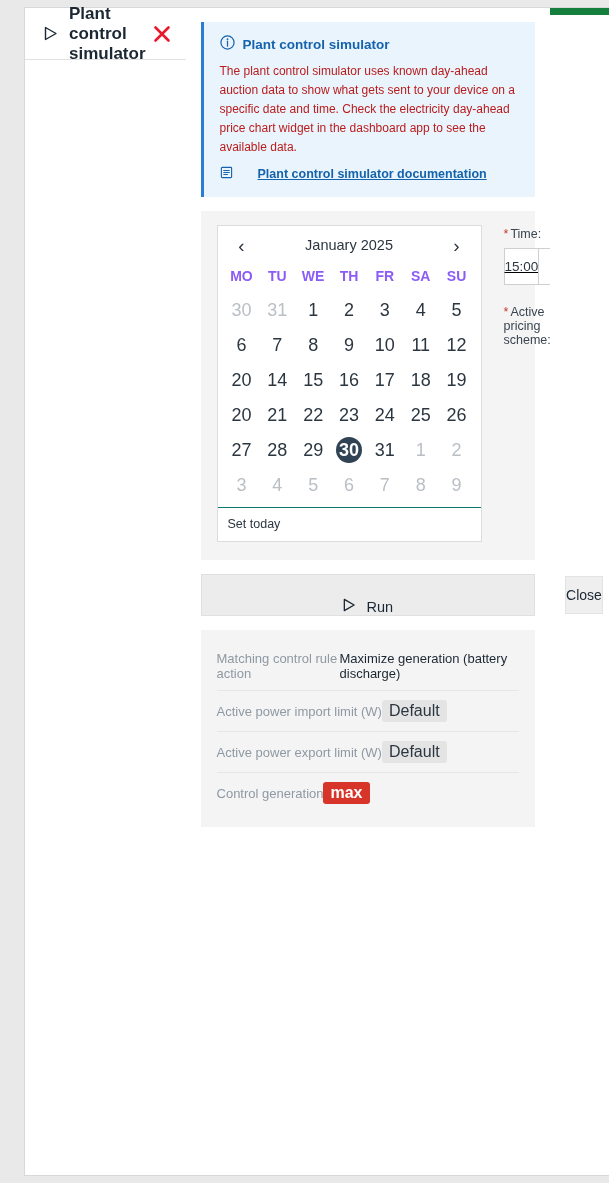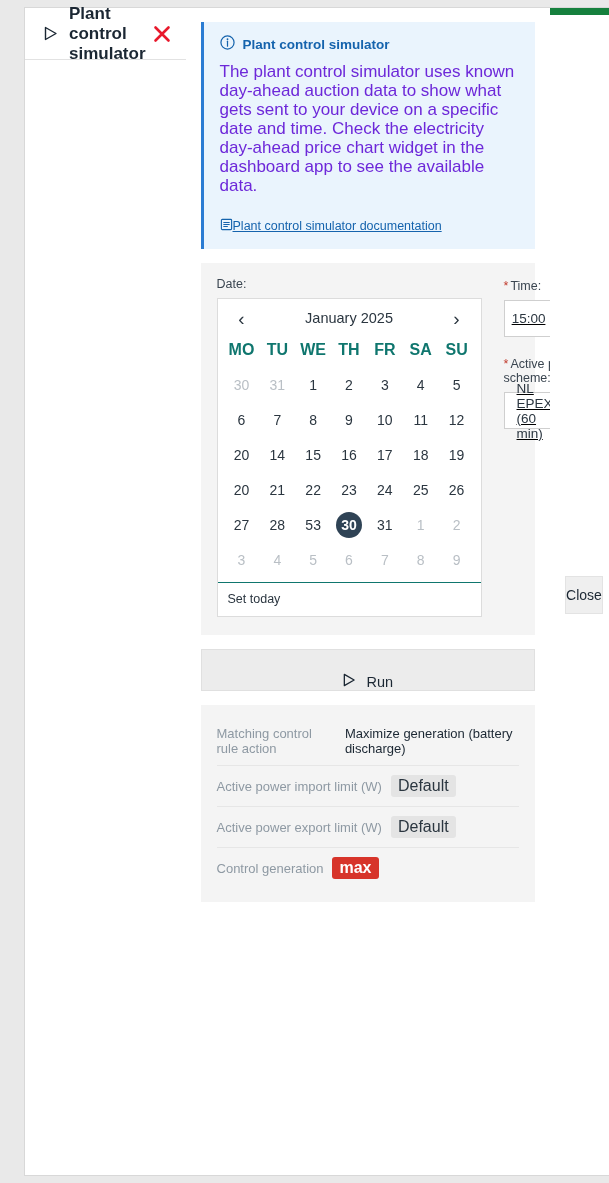--- a/index.html
+++ b/index.html
@@ -74,32 +74,32 @@
   .info-head {
     display: flex;
     align-items: center;
     gap: 8px;
     color: #1563ad;
     font-size: 13.5px;
     font-weight: bold;
     margin-bottom: 9px;
   }
   .info-text {
-    color: #6d28d9;
-    font-size: 17px;
+    color: #b91c1c;
+    font-size: 12px;
     line-height: 19px;
-    margin: 0 0 23px 0;
+    margin: 0 0 9px 0;
   }
   .info-link {
     display: flex;
     align-items: center;
-    gap: 0;
+    gap: 25px;
     color: #1563ad;
     font-size: 12.5px;
-    font-weight: normal;
+    font-weight: bold;
     text-decoration: none;
     cursor: pointer;
   }
   .info-link span.txt { text-decoration: underline; }
   
   .panel {
     background: #f4f4f4;
     padding: 14px 16px 18px 16px;
     box-sizing: border-box;
     display: flex;
@@ -140,28 +140,28 @@
     color: #2b3640;
   }
   .cal-grid {
     display: grid;
     grid-template-columns: repeat(7, 1fr);
     padding: 0 6px 4px 6px;
     box-sizing: border-box;
   }
   .cal-dow {
     text-align: center;
-    font-size: 16px;
-    font-weight: bold;
-    color: #0f766e;
+    font-size: 14px;
+    font-weight: bold;
+    color: #8b5cf6;
     padding: 4px 0 9px 0;
   }
   .cal-cell {
     text-align: center;
-    font-size: 14px;
+    font-size: 18px;
     color: #2b3640;
     height: 35px;
     line-height: 35px;
     cursor: pointer;
   }
   .cal-cell.muted { color: #b9bfc5; }
   .cal-cell .pill {
     display: inline-block;
     width: 26px; height: 26px;
     line-height: 26px;
@@ -228,21 +228,21 @@
   
   .results {
     margin-top: 14px;
     background: #f4f4f4;
     padding: 12px 16px 14px 16px;
     box-sizing: border-box;
   }
   .res-row {
     display: flex;
     align-items: center;
-    gap: 9px;
+    gap: 0;
     padding: 9px 0;
     border-bottom: 1px solid #e6e6e6;
     font-size: 13px;
   }
   .res-row:last-child { border-bottom: none; }
   .res-key { color: #8e99a3; }
   .res-plain { color: #1b2733; }
   .tag {
     display: inline-block;
     padding: 2px 7px;
@@ -323,21 +323,20 @@
               <rect x="1.5" y="1.5" width="11" height="11" rx="1" fill="none" stroke="#1563ad" stroke-width="1.2"></rect>
               <path d="M4 4.8 H10 M4 7 H10 M4 9.2 H8" stroke="#1563ad" stroke-width="1.1" stroke-linecap="round"></path>
             </svg>
           </span>
           <span class="txt">Plant control simulator documentation</span>
         </a>
       </div>
 
       <div class="panel">
         <div class="col-left">
-          <div class="fld-label">Date:</div>
           <div class="cal">
             <div class="cal-nav">
               <span class="cal-arrow">‹</span>
               <span class="cal-month">January 2025</span>
               <span class="cal-arrow">›</span>
             </div>
             <div class="cal-grid" id="cal-grid">
                 <div class="cal-dow">MO</div>
                 <div class="cal-dow">TU</div>
                 <div class="cal-dow">WE</div>
@@ -368,21 +367,21 @@
                 <div class="cal-cell">19</div>
                 <div class="cal-cell">20</div>
                 <div class="cal-cell">21</div>
                 <div class="cal-cell">22</div>
                 <div class="cal-cell">23</div>
                 <div class="cal-cell">24</div>
                 <div class="cal-cell">25</div>
                 <div class="cal-cell">26</div>
                 <div class="cal-cell">27</div>
                 <div class="cal-cell">28</div>
-                <div class="cal-cell">53</div>
+                <div class="cal-cell">29</div>
                 <div class="cal-cell"><span class="pill">30</span></div>
                 <div class="cal-cell">31</div>
                 <div class="cal-cell muted">1</div>
                 <div class="cal-cell muted">2</div>
                 <div class="cal-cell muted">3</div>
                 <div class="cal-cell muted">4</div>
                 <div class="cal-cell muted">5</div>
                 <div class="cal-cell muted">6</div>
                 <div class="cal-cell muted">7</div>
                 <div class="cal-cell muted">8</div>
@@ -402,28 +401,20 @@
               <svg width="17" height="17" viewBox="0 0 18 18">
                 <circle cx="9" cy="9" r="7.2" fill="none" stroke="#44505b" stroke-width="1.3"></circle>
                 <path d="M9 4.6 L9 9 L12 10.8" fill="none" stroke="#44505b" stroke-width="1.3" stroke-linecap="round" stroke-linejoin="round"></path>
               </svg>
             </div>
           </div>
 
           <div class="fld-label">
             <span class="req">*</span><span>Active pricing scheme:</span>
           </div>
-          <div class="input-row">
-            <div class="input-val left">NL EPEX (60 min)</div>
-            <div class="input-btn">
-              <svg width="16" height="16" viewBox="0 0 18 18">
-                <path d="M4 6.8 L9 11.6 L14 6.8" fill="none" stroke="#44505b" stroke-width="1.4" stroke-linecap="round" stroke-linejoin="round"></path>
-              </svg>
-            </div>
-          </div>
         </div>
       </div>
 
       <div class="run-btn">
         <span>
           <svg width="14" height="14" viewBox="0 0 15 15">
             <path d="M2.5 1.5 L13 7.5 L2.5 13.5 Z" fill="none" stroke="#1b2733" stroke-width="1.4" stroke-linejoin="round"></path>
           </svg>
         </span>
         <span>Run</span>

